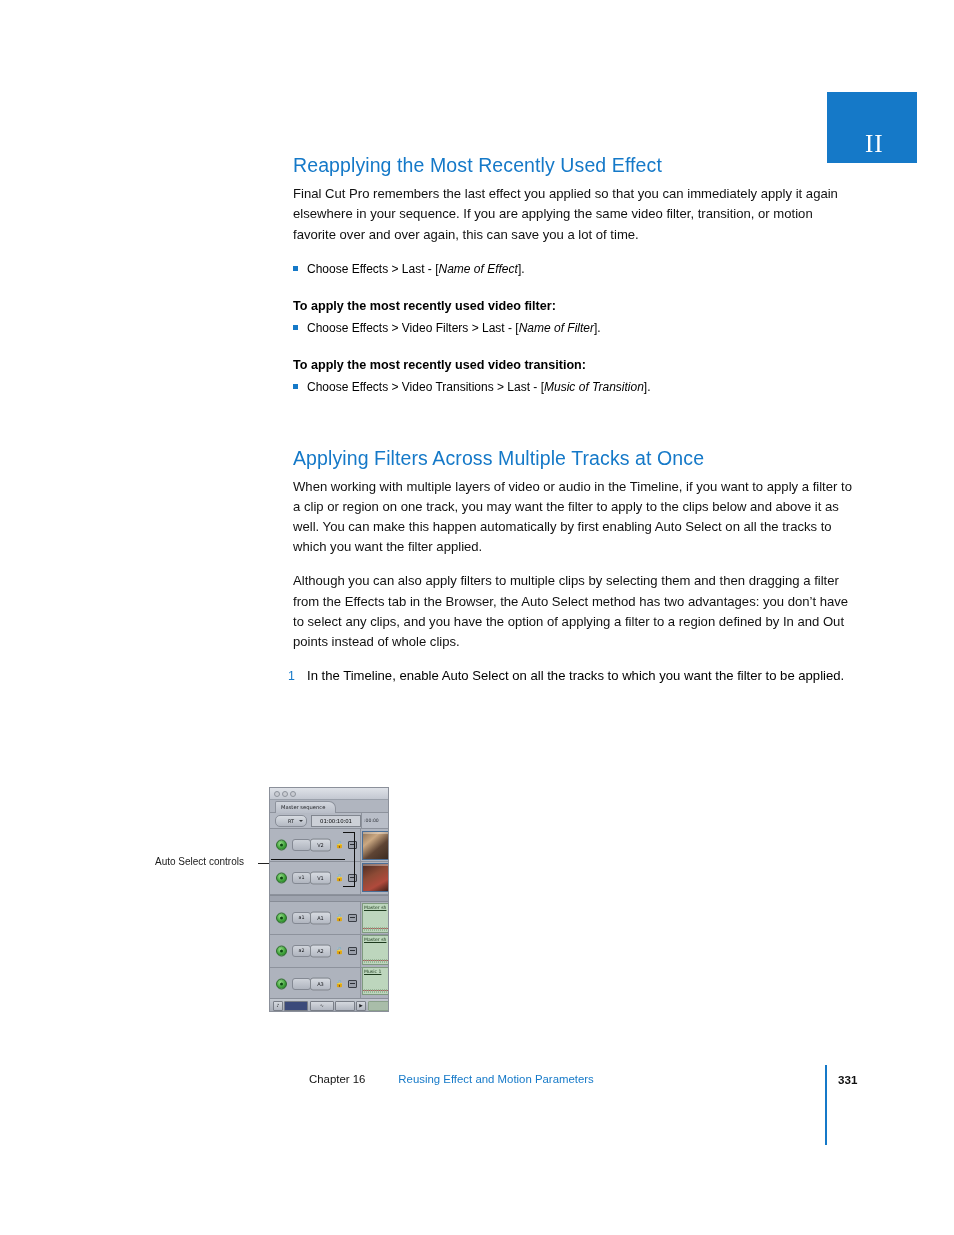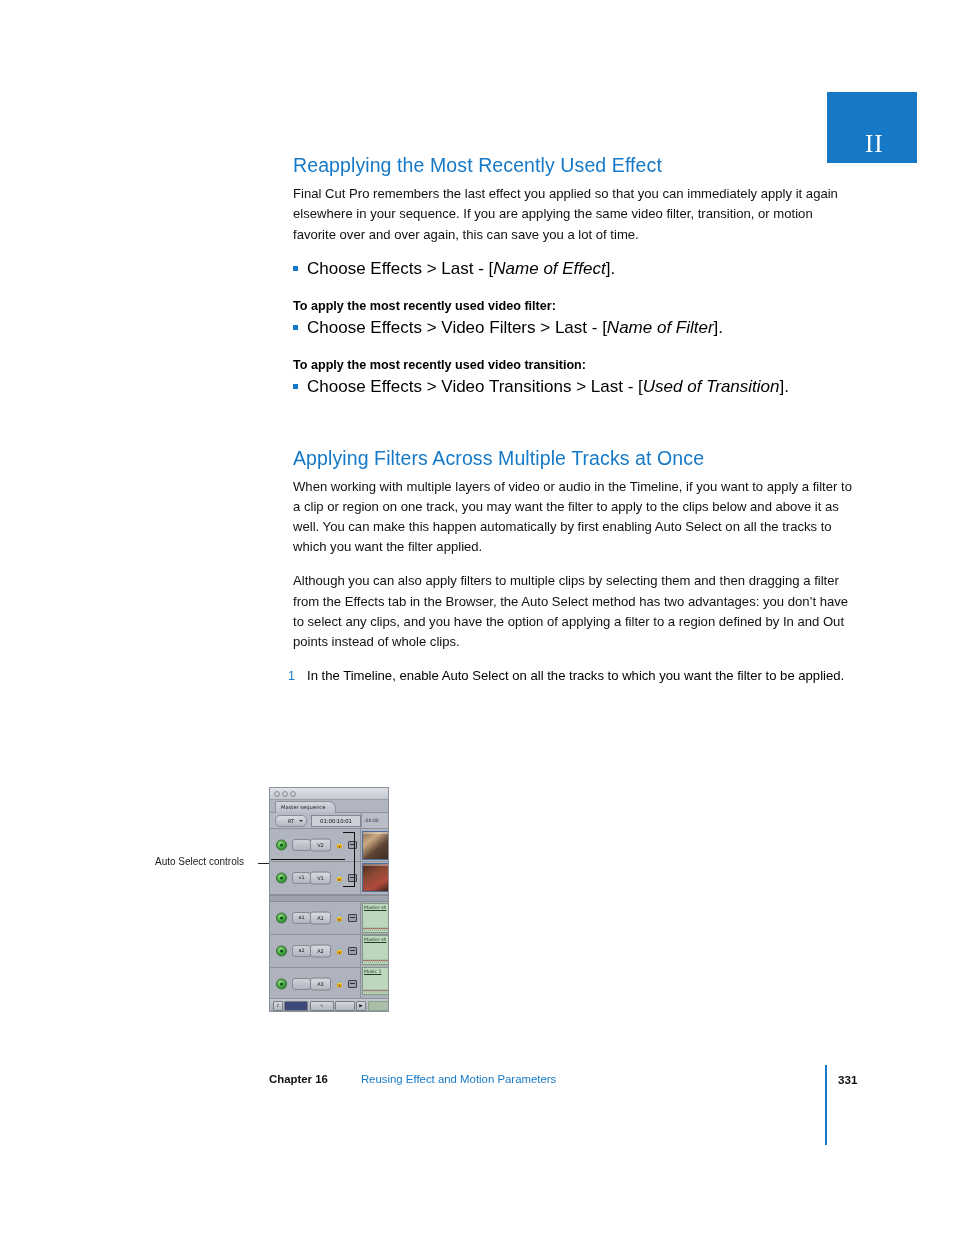--- a/index.html
+++ b/index.html
@@ -71,21 +71,21 @@
     font-size: 12.6px;
     font-weight: bold;
     margin: 18px 0 3px 0;
     line-height: 18px;
   }
 
   
   .bullet-line {
     position: relative;
     padding-left: 14px;
-    font-size: 17px;
+    font-size: 12px;
     line-height: 20px;
     margin: 0;
   }
   .bullet-line .sq {
     position: absolute;
     left: 0px;
     top: 7px;
     width: 5px;
     height: 5px;
     background: #1579c8;
@@ -414,22 +414,23 @@
 
   
   .footer {
     position: absolute;
     left: 269px;
     top: 1073px;
     font-size: 11.4px;
     white-space: nowrap;
   }
   .footer .chap {
-    font-weight: bold;
+    font-weight: normal;
     color: #111;
+    margin-left: 40px;
   }
   .footer .chap-title {
     color: #1579c8;
     margin-left: 9px;
     padding-left: 24px;
   }
   .page-rule {
     position: absolute;
     left: 825px;
     top: 1065px;
@@ -463,21 +464,21 @@
     <span class="sq"></span><span>Choose Effects &gt; Last - [</span><em>Name of Effect</em><span>].</span>
   </div>
 
   <div class="task-heading">To apply the most recently used video filter:</div>
   <div class="bullet-line">
     <span class="sq"></span><span>Choose Effects &gt; Video Filters &gt; Last - [</span><em>Name of Filter</em><span>].</span>
   </div>
 
   <div class="task-heading">To apply the most recently used video transition:</div>
   <div class="bullet-line">
-    <span class="sq"></span><span>Choose Effects &gt; Video Transitions &gt; Last - [</span><em>Used of Transition</em><span>].</span>
+    <span class="sq"></span><span>Choose Effects &gt; Video Transitions &gt; Last - [</span><em>Music of Transition</em><span>].</span>
   </div>
 
   <h1 class="section-heading second">Applying Filters Across Multiple Tracks at Once</h1>
 
   <p class="body-para">When working with multiple layers of video or audio in the Timeline, if you want to apply a filter to a clip or region on one track, you may want the filter to apply to the clips below and above it as well. You can make this happen automatically by first enabling Auto Select on all the tracks to which you want the filter applied.</p>
   <p class="body-para">Although you can also apply filters to multiple clips by selecting them and then dragging a filter from the Effects tab in the Browser, the Auto Select method has two advantages: you don’t have to select any clips, and you have the option of applying a filter to a region defined by In and Out points instead of whole clips.</p>
 
   <div class="num-step">
     <span class="num">1</span><span>In the Timeline, enable Auto Select on all the tracks to which you want the filter to be applied.</span>
   </div>

